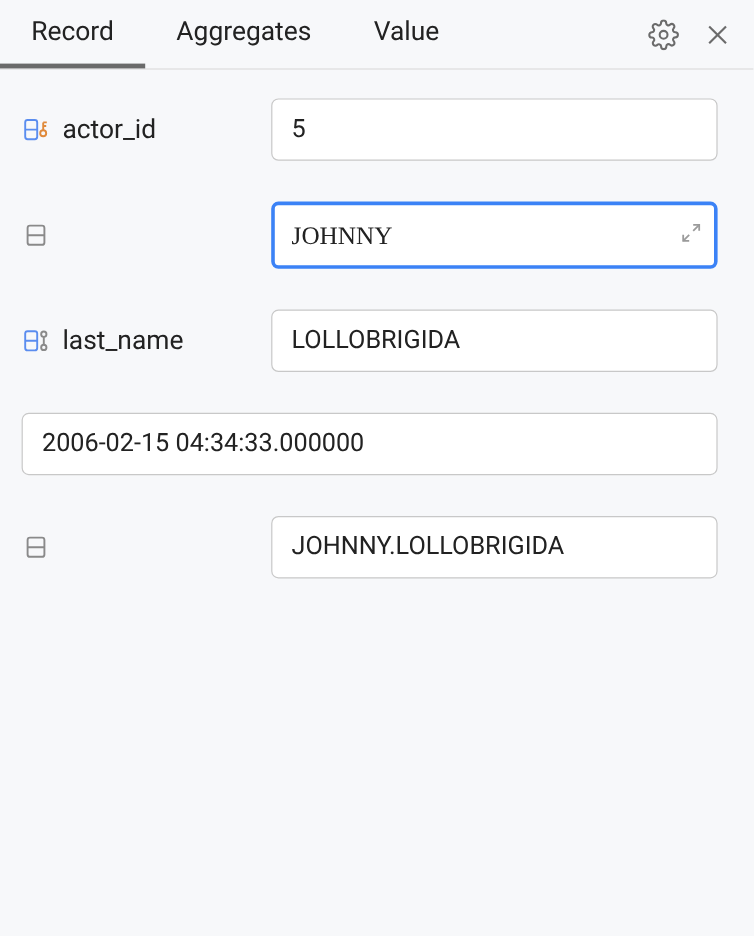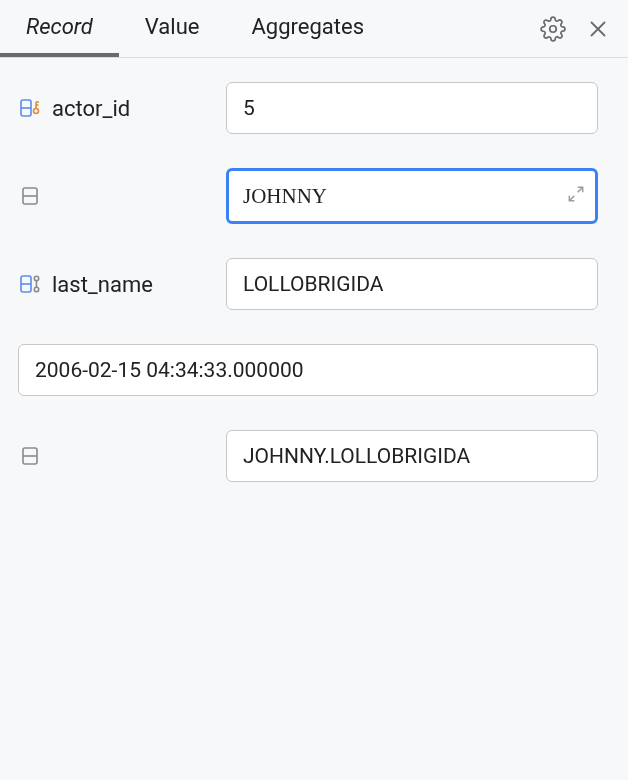--- a/index.html
+++ b/index.html
@@ -28,21 +28,20 @@
     .tab {
       padding: 14px 26px 14px 26px;
       font-size: 22px;
       color: #222;
       cursor: pointer;
       border-bottom: 4px solid transparent;
       position: relative;
     }
     .tab.active {
       border-bottom: 4px solid #6a6a6a;
-      font-style: italic;
     }
     .header-actions {
       display: flex;
       align-items: center;
       gap: 20px;
     }
     .icon-btn {
       cursor: pointer;
       display: flex;
       align-items: center;
@@ -107,22 +106,22 @@
       color: #9b9b9b;
       cursor: pointer;
     }
   </style>
 </head>
 <body>
 
 <div class="header">
   <div class="tabs">
     <div class="tab active">Record</div>
+    <div class="tab">Aggregates</div>
     <div class="tab">Value</div>
-    <div class="tab">Aggregates</div>
   </div>
   <div class="header-actions">
     <div class="icon-btn">
       <svg width="26" height="26" viewBox="0 0 24 24" fill="none" stroke="currentColor" stroke-width="1.6">
         <circle cx="12" cy="12" r="3"></circle>
         <path d="M19.4 15a1.65 1.65 0 0 0 .33 1.82l.06.06a2 2 0 0 1 0 2.83 2 2 0 0 1-2.83 0l-.06-.06a1.65 1.65 0 0 0-1.82-.33 1.65 1.65 0 0 0-1 1.51V21a2 2 0 0 1-2 2 2 2 0 0 1-2-2v-.09A1.65 1.65 0 0 0 9 19.4a1.65 1.65 0 0 0-1.82.33l-.06.06a2 2 0 0 1-2.83 0 2 2 0 0 1 0-2.83l.06-.06a1.65 1.65 0 0 0 .33-1.82 1.65 1.65 0 0 0-1.51-1H3a2 2 0 0 1-2-2 2 2 0 0 1 2-2h.09A1.65 1.65 0 0 0 4.6 9a1.65 1.65 0 0 0-.33-1.82l-.06-.06a2 2 0 0 1 0-2.83 2 2 0 0 1 2.83 0l.06.06a1.65 1.65 0 0 0 1.82.33H9a1.65 1.65 0 0 0 1-1.51V3a2 2 0 0 1 2-2 2 2 0 0 1 2 2v.09a1.65 1.65 0 0 0 1 1.51 1.65 1.65 0 0 0 1.82-.33l.06-.06a2 2 0 0 1 2.83 0 2 2 0 0 1 0 2.83l-.06.06a1.65 1.65 0 0 0-.33 1.82V9a1.65 1.65 0 0 0 1.51 1H21a2 2 0 0 1 2 2 2 2 0 0 1-2 2h-.09a1.65 1.65 0 0 0-1.51 1z"></path>
       </svg>
     </div>
     <div class="icon-btn">
       <svg width="24" height="24" viewBox="0 0 24 24" fill="none" stroke="currentColor" stroke-width="1.8">

